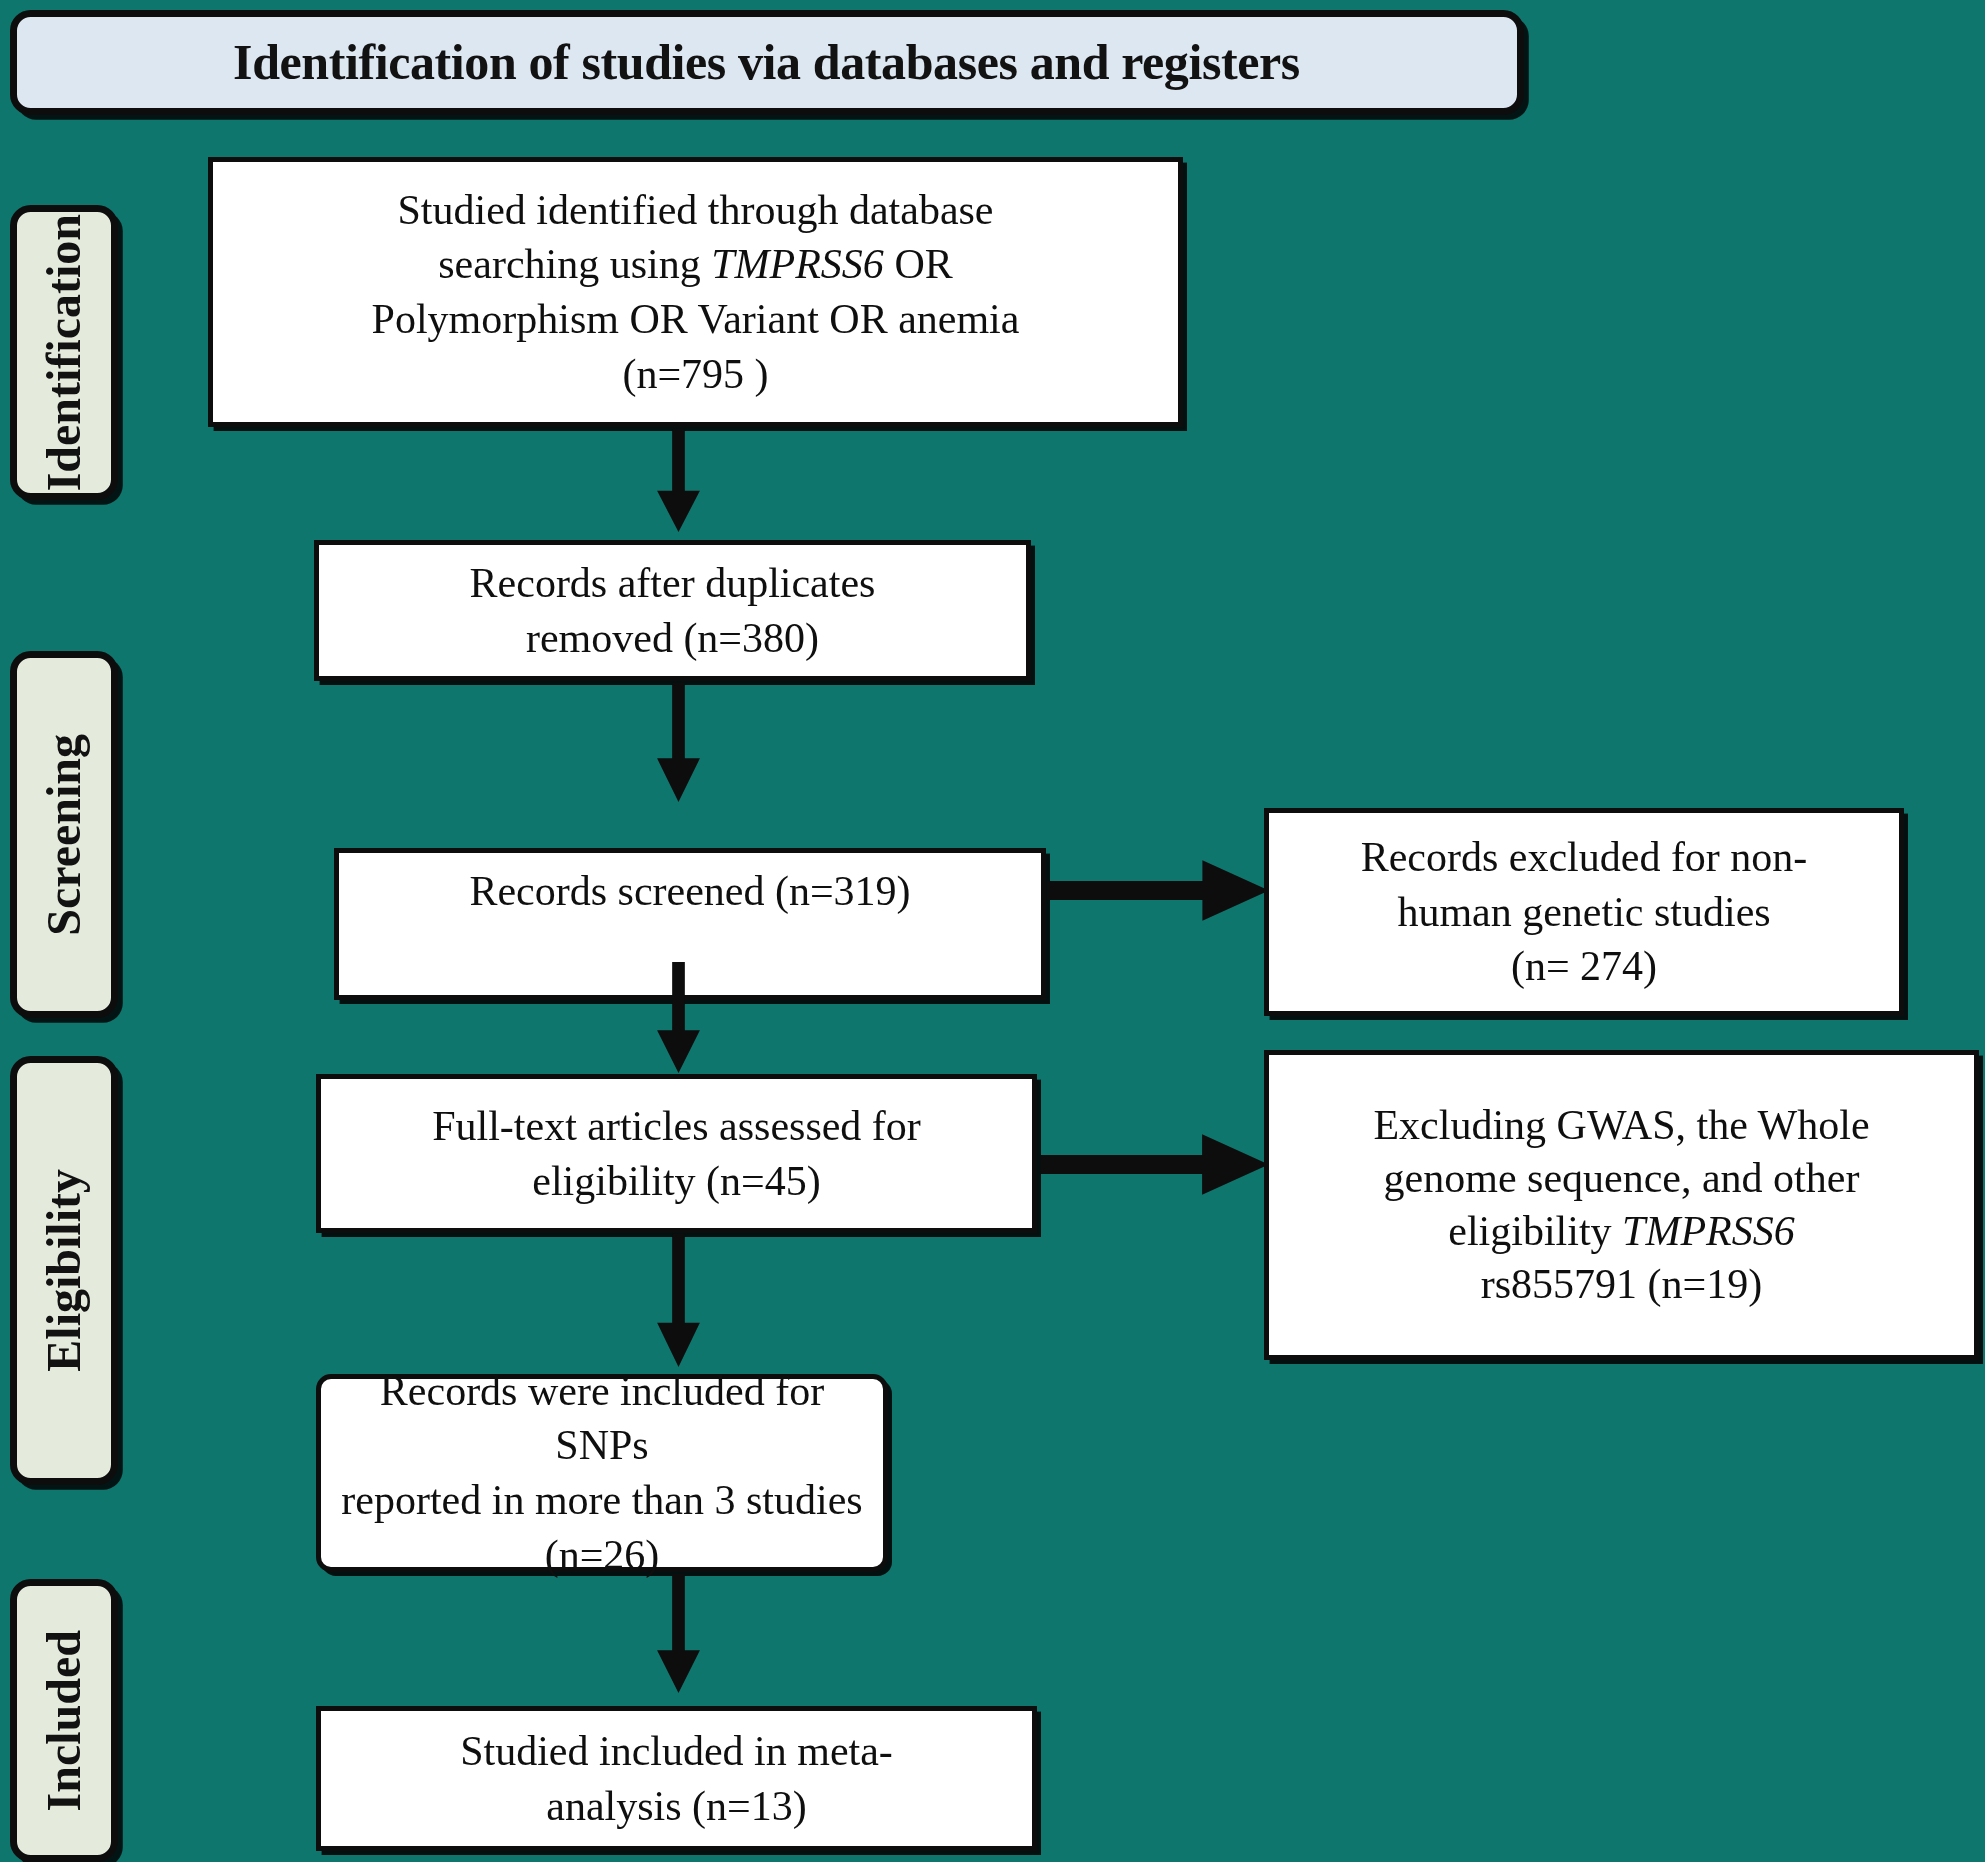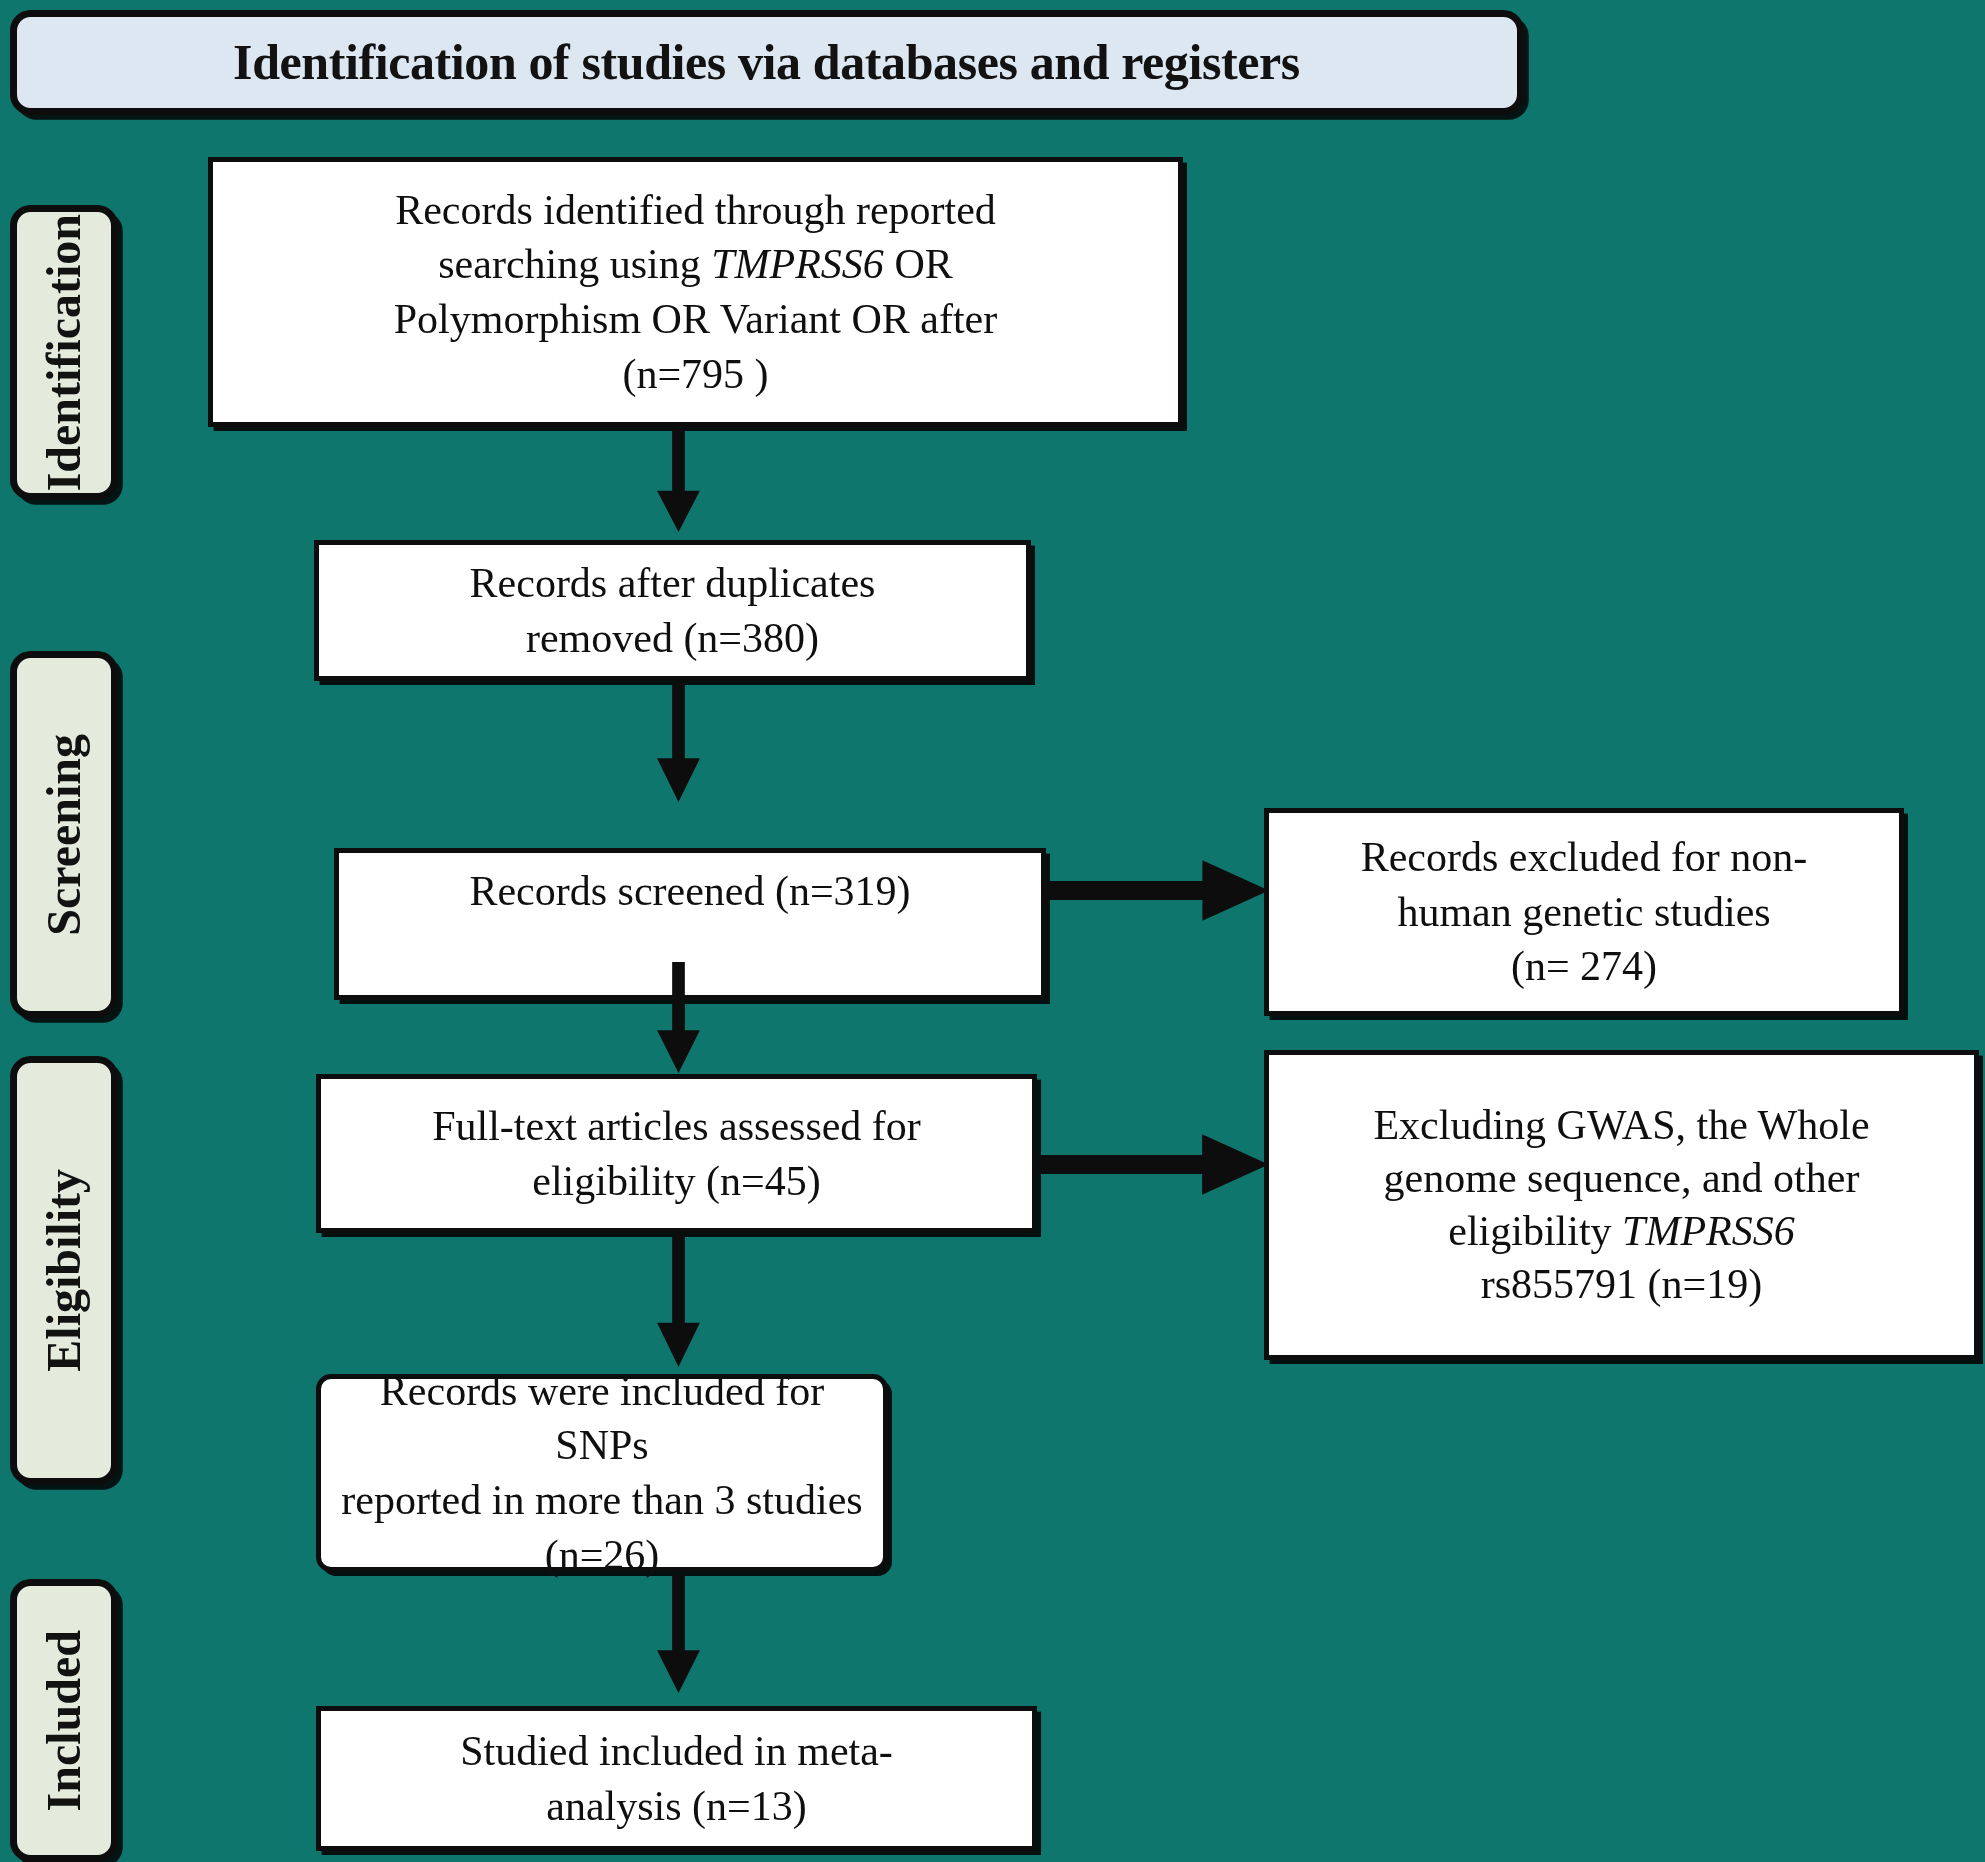--- a/index.html
+++ b/index.html
@@ -121,23 +121,23 @@
   </div>
   <div class="stage" id="stage-eligibility">
     <span class="stage-text">Eligibility</span>
   </div>
   <div class="stage" id="stage-included">
     <span class="stage-text">Included</span>
   </div>
 
   <div class="node v-center" id="node-identified">
     <div class="txt">
-      <span>Records identified through reported</span><br>
+      <span>Studied identified through database</span><br>
       <span>searching using </span><i>TMPRSS6</i><span> OR</span><br>
-      <span>Polymorphism OR Variant OR after</span><br>
+      <span>Polymorphism OR Variant OR anemia</span><br>
       <span>(n=795 )</span>
     </div>
   </div>
 
   <div class="arrow" id="arrow-1">
     <svg width="43" height="103" viewBox="0 0 54 130" aria-hidden="true">
       <path d="M19,0 H35 V78 H54 L27,130 L0,78 H19 Z" fill="#0d0d0d"></path>
     </svg>
   </div>
 

